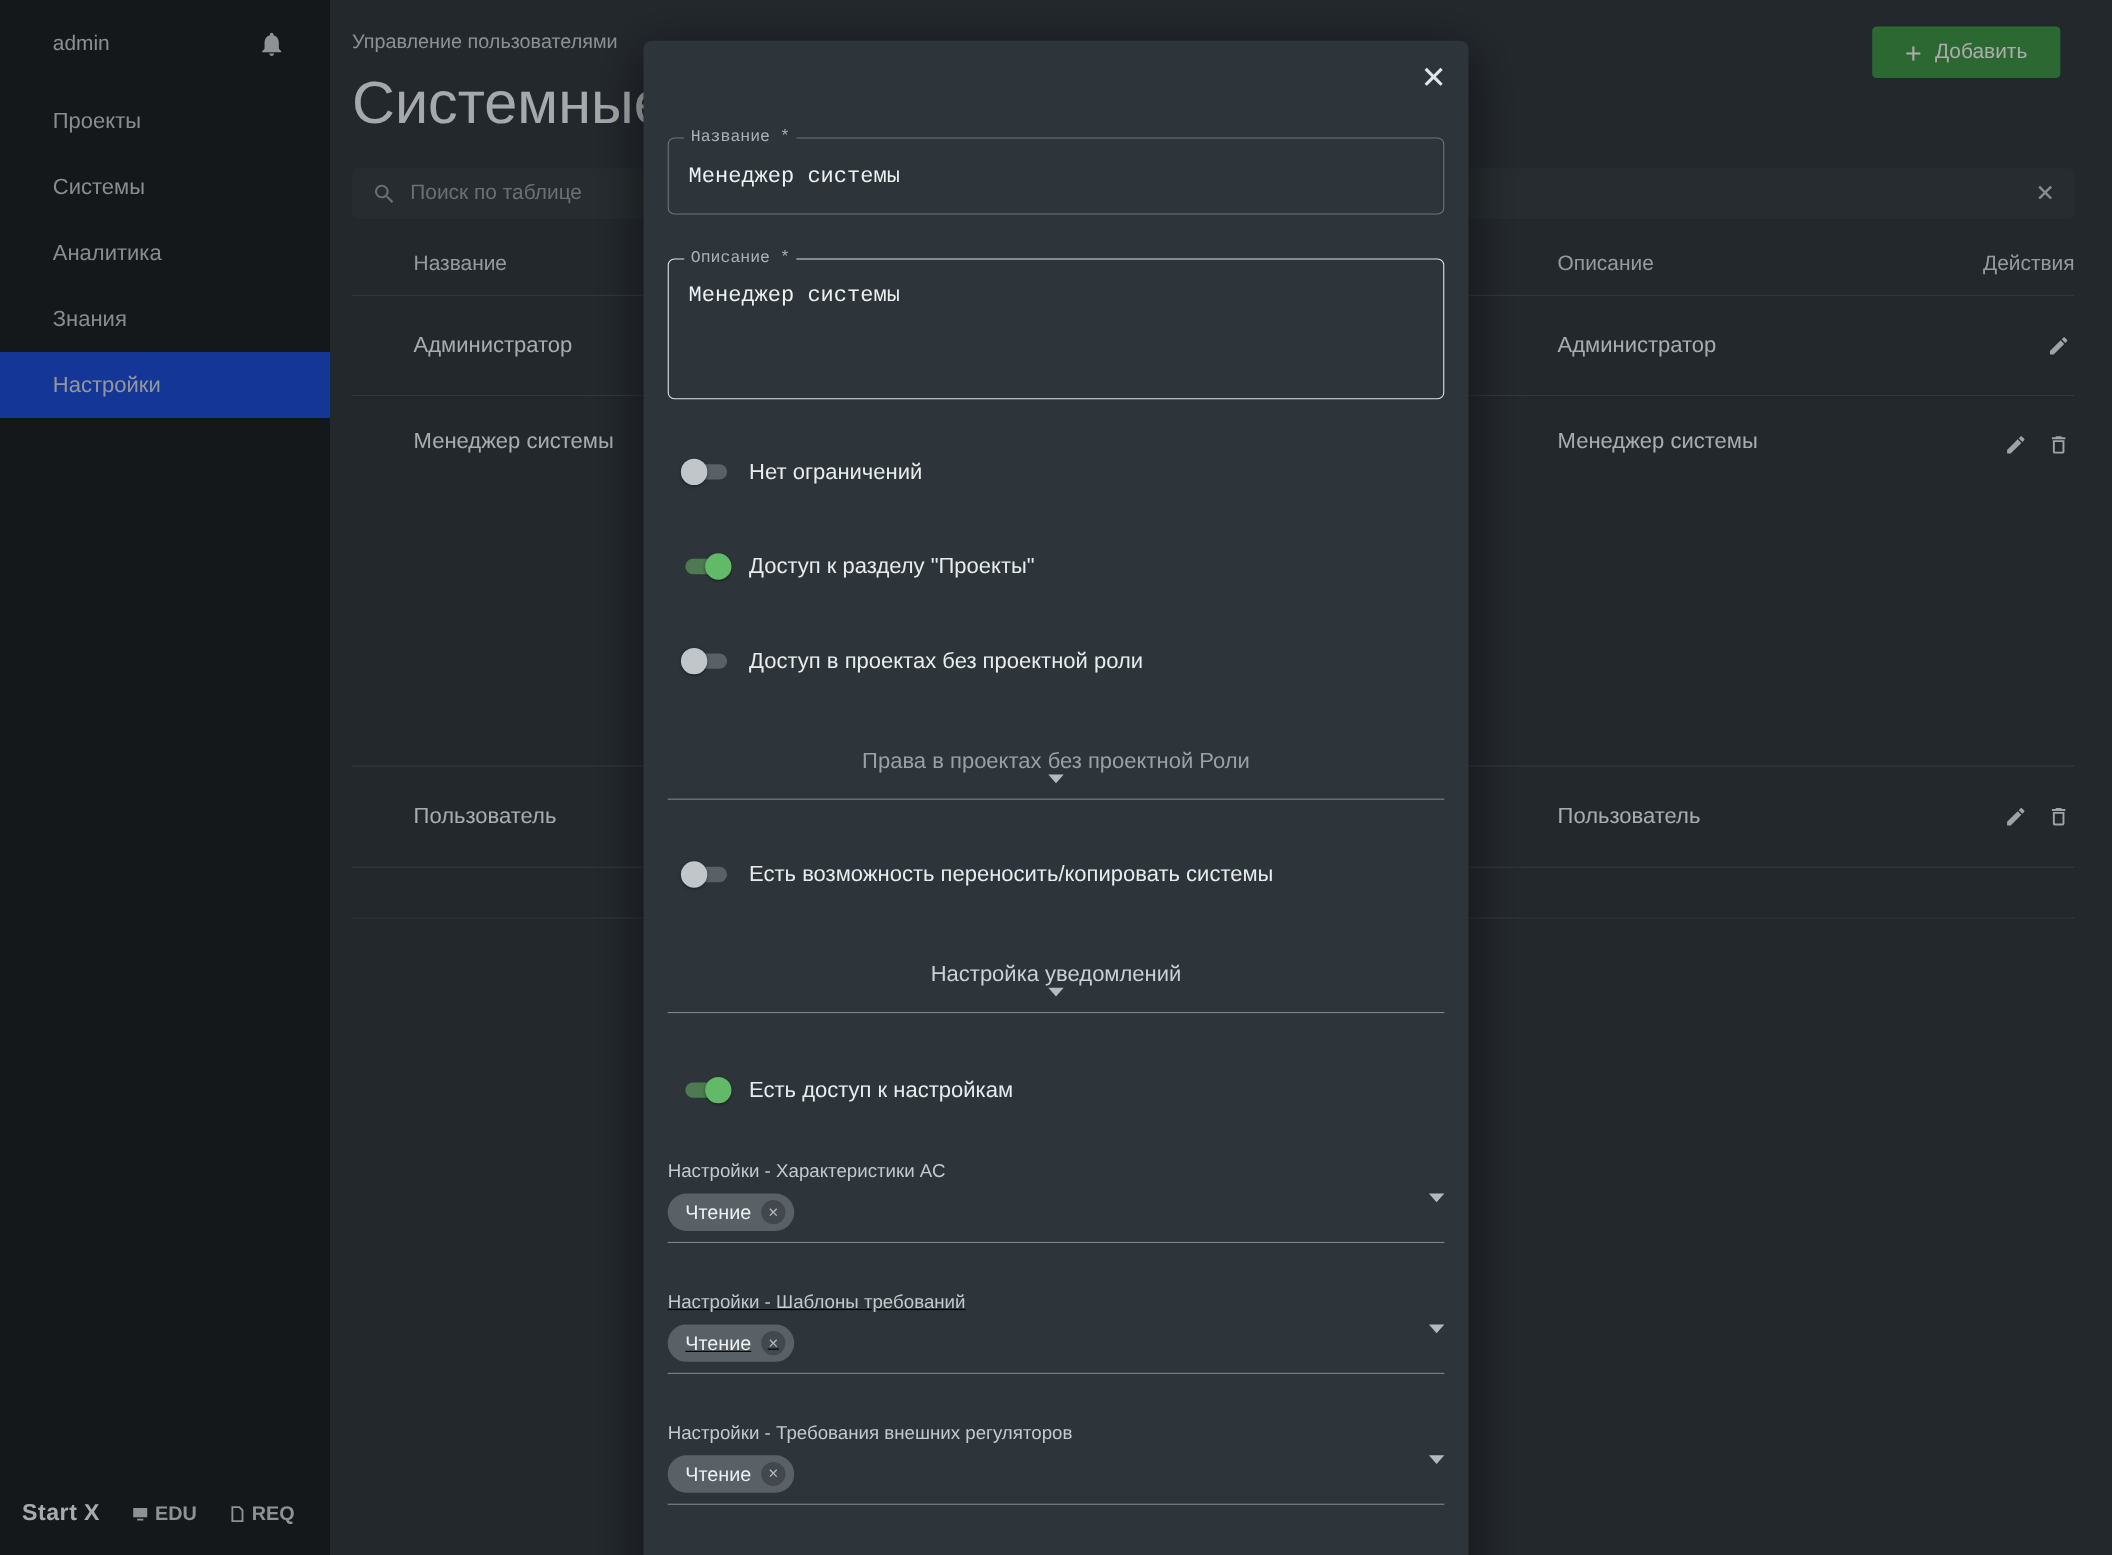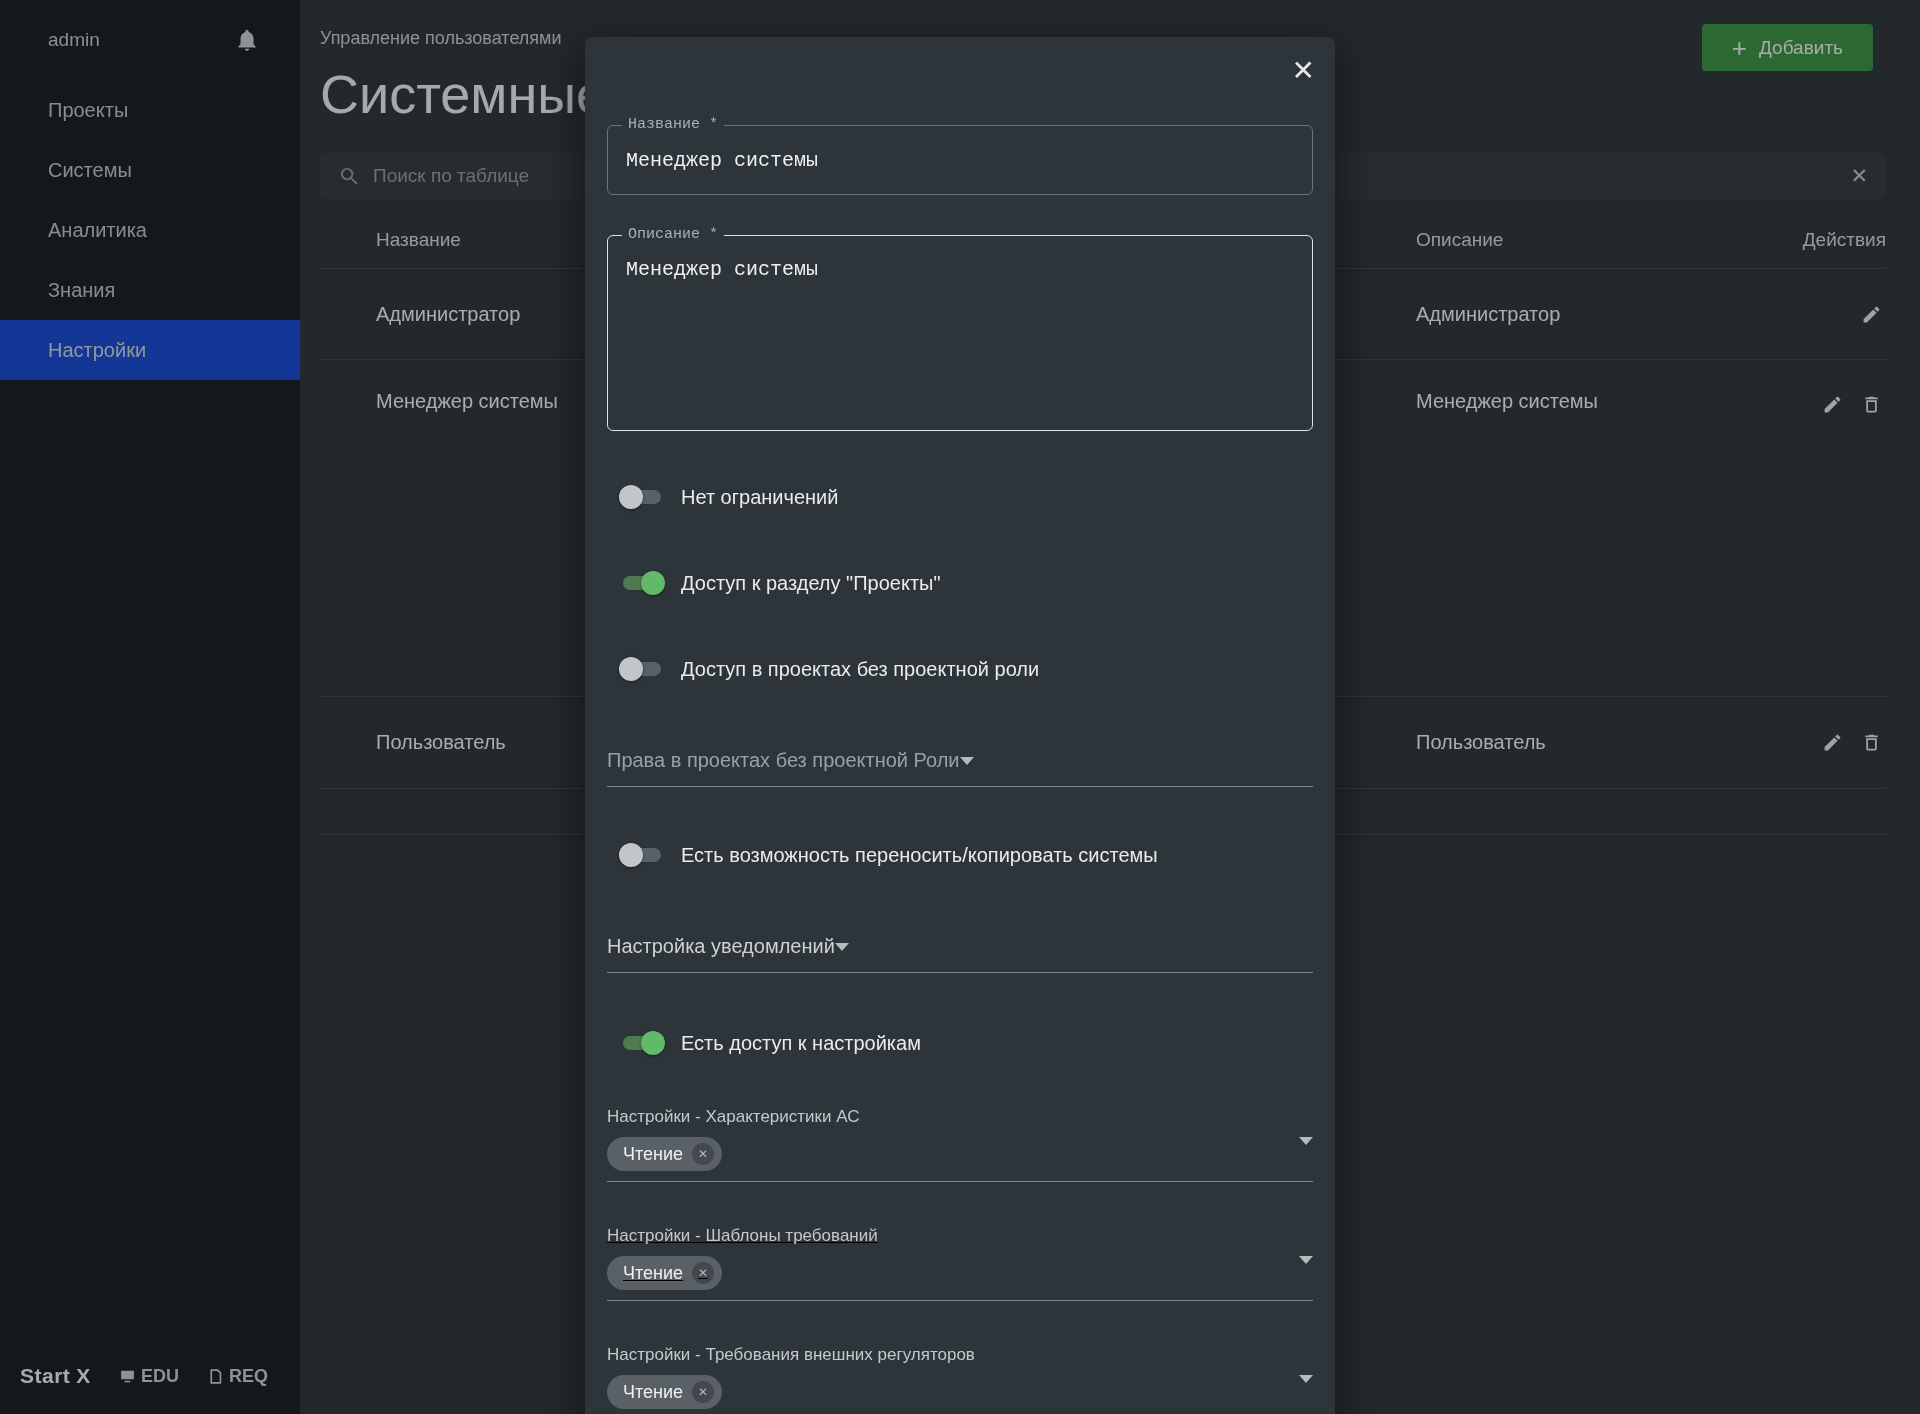--- a/index.html
+++ b/index.html
@@ -56,39 +56,39 @@
   
   .overlay { position:fixed; inset:0; background:rgba(0,0,0,0.30); z-index:40; }
   .modal { position:fixed; left:585px; top:37px; width:750px; height:1500px; z-index:60;
     background:#2e353a; border-radius:8px; box-shadow:0 12px 48px rgba(0,0,0,0.55);
     padding:0 22px; }
   .modal-close { position:absolute; top:20px; right:20px; background:none; border:none;
     color:#e2e6e8; font-size:28px; cursor:pointer; line-height:1; }
 
   .field { position:relative; border:1px solid #6b7378; border-radius:6px;font-family:Liberation Mono, monospace; }
   .field.name { margin-top:88px; height:70px; display:flex; align-items:center; padding:0 18px; }
-  .field.desc { margin-top:40px; height:196px; padding:22px 18px 0; border-color:#dde1e3; }
+  .field.desc { margin-top:40px; height:128px; padding:22px 18px 0; border-color:#dde1e3; }
   .field-label { position:absolute; top:-10px; left:14px; background:#2e353a; padding:0 6px;
     font-size:15px; color:#aab1b5; }
   .field-value { color:#eef1f2; font-size:20px; }
 
   .toggle-row { display:flex; align-items:center; gap:16px; padding-left:12px; }
   .t1 { margin-top:52px; } .t2 { margin-top:58px; } .t3 { margin-top:58px; }
   .t4 { margin-top:54px; } .t5 { margin-top:56px; }
   .switch { position:relative; width:46px; height:28px; flex:0 0 auto; cursor:pointer; }
   .switch .track { position:absolute; left:4px; right:4px; top:7px; height:14px;
     border-radius:7px; background:#596066; }
   .switch .thumb { position:absolute; top:2px; left:0; width:24px; height:24px;
     border-radius:50%; background:#c0c6c9; box-shadow:0 1px 3px rgba(0,0,0,.45); }
   .switch.on .track { background:#4e7a52; }
   .switch.on .thumb { left:22px; background:#62b967; }
   .toggle-label { color:#e9eced; font-size:20px; }
 
-  .select-line { display:flex; align-items:center; 
-    padding-bottom:14px; border-bottom:1px solid #7d858b; cursor:pointer; }
+  .select-line { display:flex; align-items:center; justify-content:space-between;
+    padding-bottom:14px; border-bottom:1px solid #7d858b; cursor:pointer;flex-direction:column; }
   .select-line.muted-text span.sel-text { color:#99a1a6; }
   .select-line span.sel-text { color:#ccd1d4; font-size:20px; }
   .s1 { margin-top:66px; } .s2 { margin-top:66px; }
   .arrow { width:0; height:0; border-left:7px solid transparent; border-right:7px solid transparent;
     border-top:8px solid #b4babd; }
 
   .perm-group { }
   .p1 { margin-top:50px; } .p2 { margin-top:44px;text-decoration:underline; } .p3 { margin-top:44px; }
   .perm-label { color:#c3c9cc; font-size:17px; }
   .perm-select { margin-top:10px; display:flex; align-items:flex-start; justify-content:space-between;

